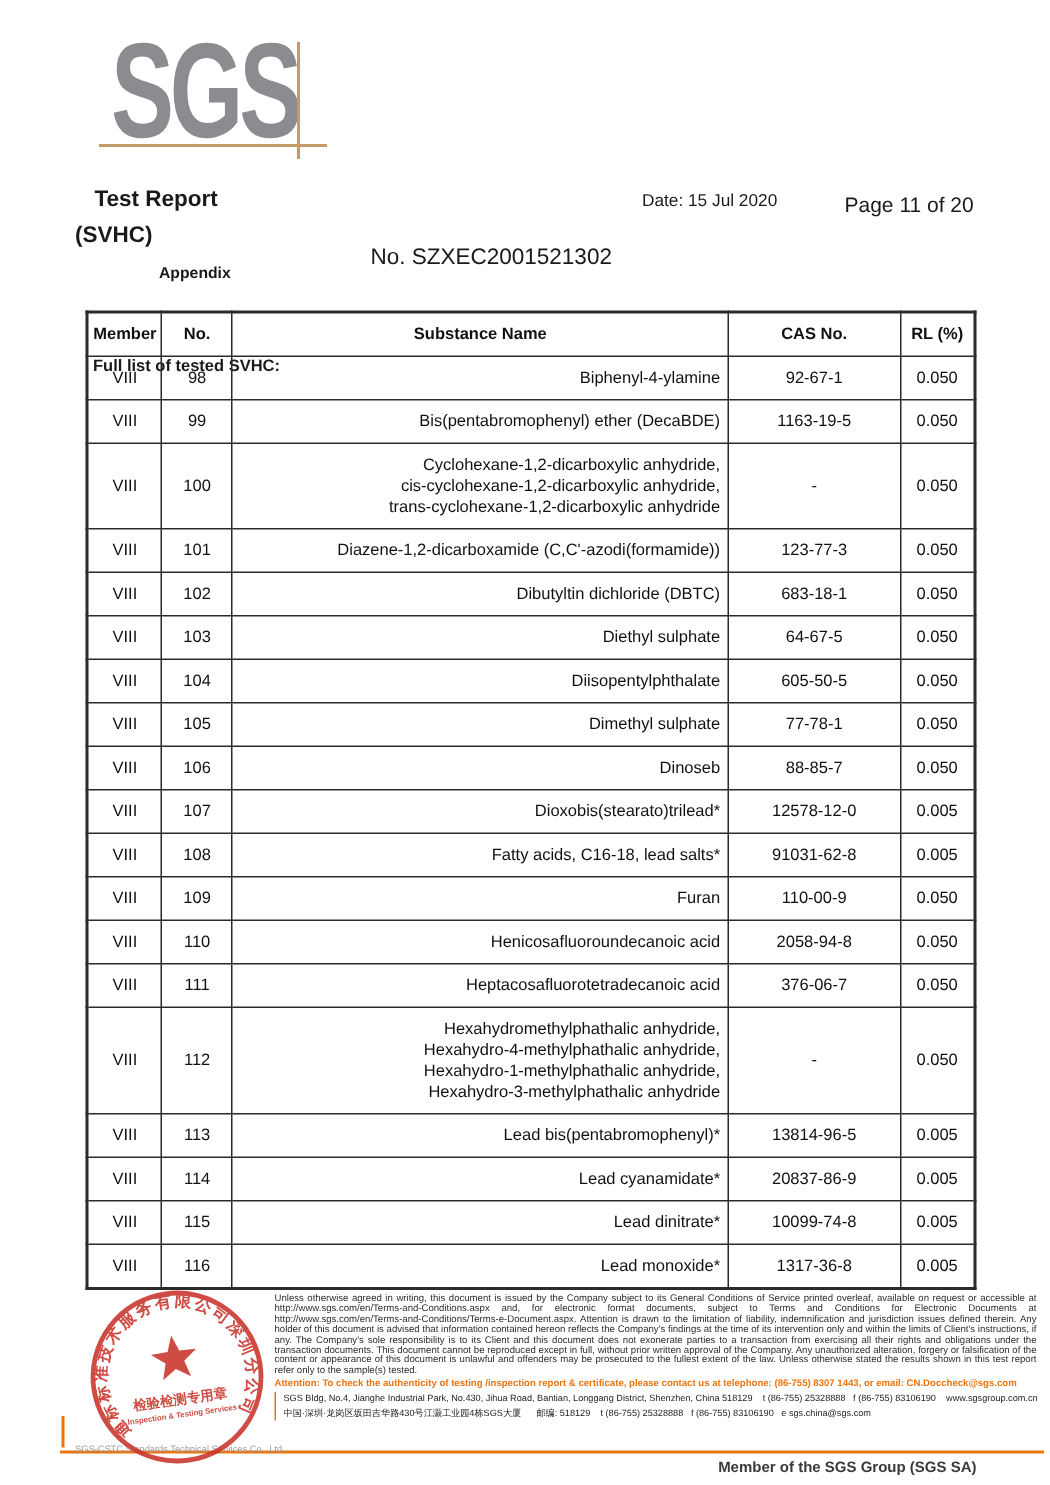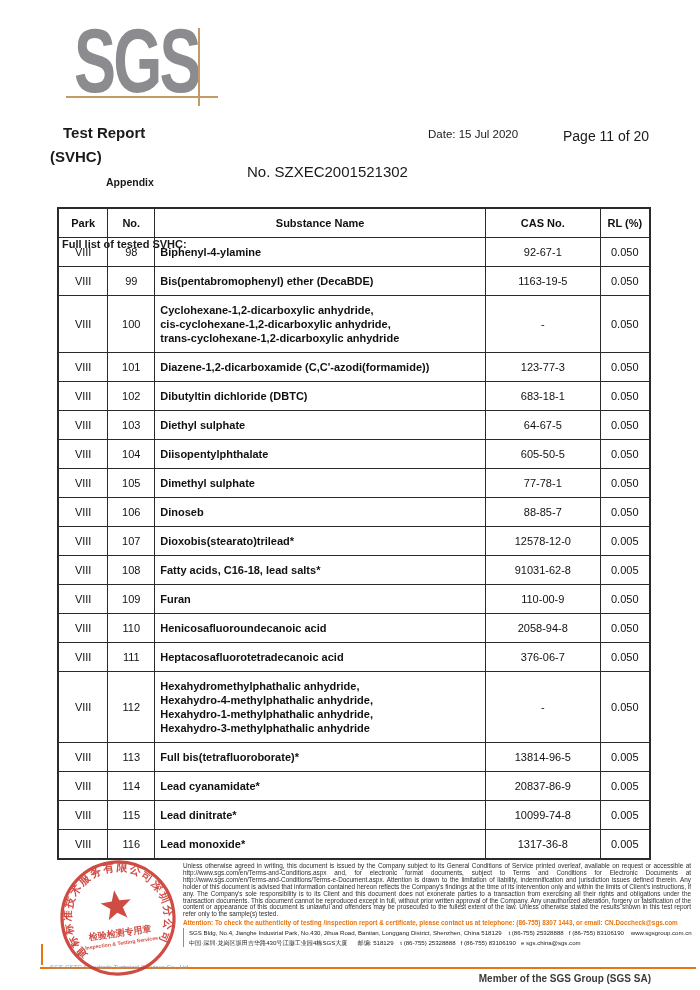--- a/index.html
+++ b/index.html
@@ -23,21 +23,21 @@
   .appendix-heading { position:absolute; left:62px; top:176px; font-size:10.5px; font-weight:bold;margin-left:44px; }
   .appendix-sub     { position:absolute; left:62px; top:190px; font-size:11px; font-weight:bold;margin-top:48px; }
 
   
   .svhc-table { position:absolute; left:57px; top:207px; width:594px;
     border-collapse:collapse; font-size:11px; color:#111; }
   .svhc-table th, .svhc-table td { border:1.5px solid #2b2b2b; vertical-align:middle; }
   .svhc-table th { font-weight:bold; text-align:center; padding:8px 3px; font-size:11px; }
   .svhc-table td { padding:7px 5px; line-height:14px; }
   .c-batch, .c-no, .c-cas, .c-rl { text-align:center; }
-  .c-substance { text-align:left; white-space:pre-line;font-weight:bold; }
+  .c-substance { text-align:right; white-space:pre-line; }
   .svhc-table { border:2px solid #2b2b2b; }
 
   
   .footer-right { position:absolute; left:183px; top:863px; width:508px; }
   .legal { font-size:6.4px; line-height:6.9px; text-align:justify; color:#2e2e2e; }
   .attention { font-size:6.4px; line-height:7px; color:#e87511; font-weight:bold; margin-top:1px; }
   .addresses { margin-top:2px; border-left:1.5px solid #e87511; padding-left:5px; }
   .addr-line { font-size:6.1px; line-height:9.5px; color:#222; white-space:pre; }
   .footer-leftedge { position:absolute; left:41px; top:944px; width:1.5px; height:21px; background:#e87511; }
   .footer-rule { position:absolute; left:40px; top:967px; width:656px; height:2px; background:#e87511; }
@@ -70,21 +70,21 @@
   <table class="svhc-table">
     <colgroup>
       <col style="width:50px">
         <col style="width:47px">
         <col style="width:332px">
         <col style="width:115px">
         <col style="width:50px">
     </colgroup>
     <thead>
       <tr>
-          <th>Park</th>
+          <th>Member</th>
           <th>No.</th>
           <th>Substance Name</th>
           <th>CAS No.</th>
           <th>RL (%)</th>
         </tr>
     </thead>
     <tbody>
         <tr>
           <td class="c-batch">VIII</td>
           <td class="c-no">98</td>
@@ -191,21 +191,21 @@
           <td class="c-substance">Hexahydromethylphathalic anhydride,
 Hexahydro-4-methylphathalic anhydride,
 Hexahydro-1-methylphathalic anhydride,
 Hexahydro-3-methylphathalic anhydride</td>
           <td class="c-cas">-</td>
           <td class="c-rl">0.050</td>
         </tr>
         <tr>
           <td class="c-batch">VIII</td>
           <td class="c-no">113</td>
-          <td class="c-substance">Full bis(tetrafluoroborate)*</td>
+          <td class="c-substance">Lead bis(pentabromophenyl)*</td>
           <td class="c-cas">13814-96-5</td>
           <td class="c-rl">0.005</td>
         </tr>
         <tr>
           <td class="c-batch">VIII</td>
           <td class="c-no">114</td>
           <td class="c-substance">Lead cyanamidate*</td>
           <td class="c-cas">20837-86-9</td>
           <td class="c-rl">0.005</td>
         </tr>

